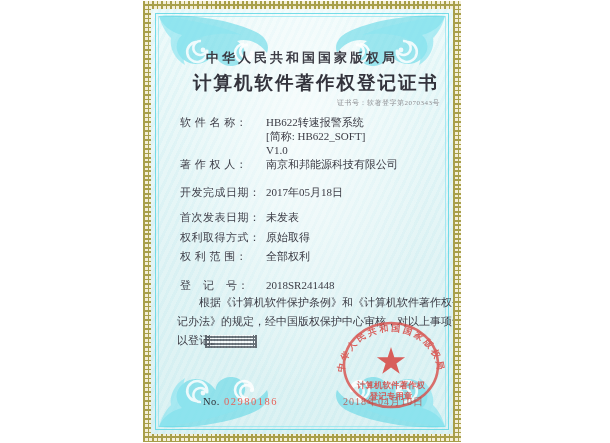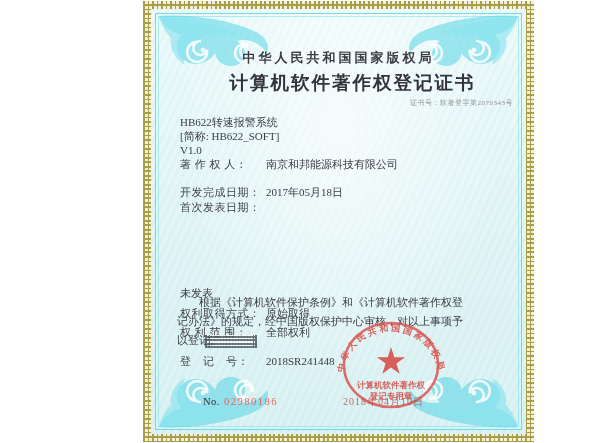--- a/index.html
+++ b/index.html
@@ -2,21 +2,21 @@
 <html><head>
 <meta charset="utf-8">
 <style>
   html,body{margin:0;padding:0;}
   body{
     width:610px;height:443px;background:#ffffff;overflow:hidden;position:relative;
     font-family:"Liberation Serif","DejaVu Serif",serif;
   }
   
   .cert-frame{
-    position:absolute;left:143px;top:1px;width:391px;height:441px;
+    position:absolute;left:143px;top:1px;width:318px;height:441px;
     background:
       repeating-linear-gradient(90deg,#a89f4a 0 1.5px,rgba(255,255,255,0) 1.5px 4.5px),
       repeating-linear-gradient(0deg,#a89f4a 0 1.5px,rgba(255,255,255,0) 1.5px 4.5px),
       #f4efd8;
     box-sizing:border-box;
   }
   .cert-body{
     position:absolute;left:8px;top:8px;right:8px;bottom:8px;
     background:
       radial-gradient(ellipse at 50% 28%, rgba(255,255,255,.65), rgba(255,255,255,0) 62%),
@@ -42,21 +42,21 @@
     font-size:18.5px;font-weight:700;letter-spacing:2px;color:#33333c;margin-left:28px;
   }
   .cert-no-line{
     position:absolute;right:13px;top:89px;font-size:7px;color:#8f8f93;letter-spacing:.5px;
   }
   .fields{position:absolute;left:29px;top:106px;right:14px;color:#3b3b44;}
   .row{font-size:11px;line-height:14px;display:flex;align-items:flex-start;}
   .row .lbl{flex:0 0 86px;letter-spacing:.5px;color:#3f3f49;}
   .row .val{color:#3b3b44;}
   .row.r2{margin-top:14px;}
-  .row.r3{margin-top:1px;flex-direction:column;}
+  .row.r3{margin-top:11px;}
   .row.r4{margin-top:6px;}
   .row.r5{margin-top:5px;}
   .row.r6{margin-top:15px;}
   .statement{
     position:absolute;left:26px;top:284px;width:286px;
     font-size:11px;line-height:19px;color:#3b3b44;text-indent:2em;text-align:justify;
   }
   
   .barcode{
     position:absolute;left:54px;top:326px;width:52px;height:13px;opacity:.8;
@@ -110,20 +110,21 @@
     <svg class="corner br">
         <use href="#corner-flourish"></use>
       </svg>
 
     <div class="authority">中华人民共和国国家版权局</div>
     <div class="cert-title">计算机软件著作权登记证书</div>
     <div class="cert-no-line">证书号：软著登字第2070343号</div>
 
     <div class="fields">
       <div class="row r0">
+        <span class="lbl">软 件 名 称：</span>
         <span class="val">
           <div>HB622转速报警系统</div>
           <div>[简称: HB622_SOFT]</div>
           <div>V1.0</div>
         </span>
       </div>
       <div class="row r1">
         <span class="lbl">著 作 权 人：</span>
         <span class="val">南京和邦能源科技有限公司</span>
       </div>

